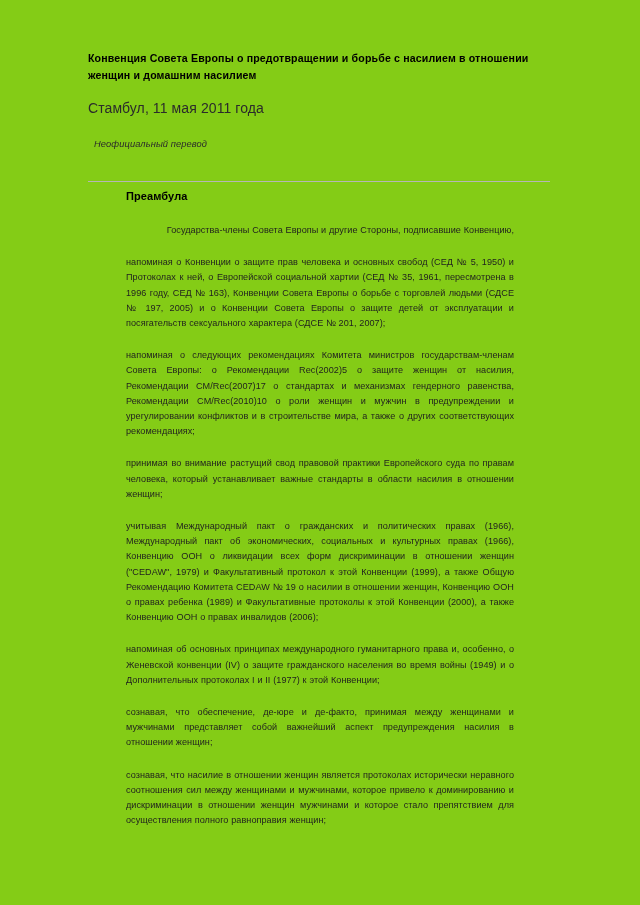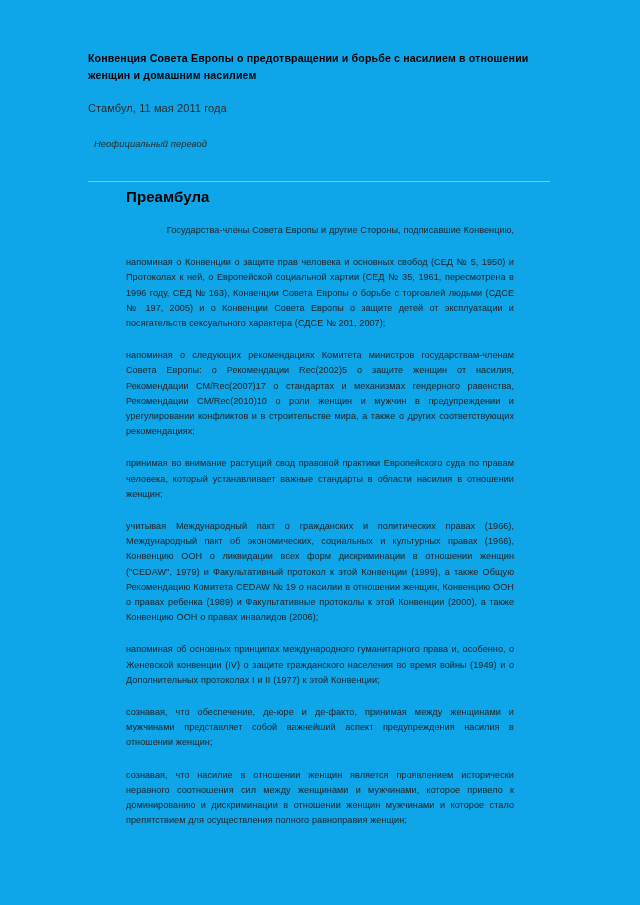--- a/index.html
+++ b/index.html
@@ -14,21 +14,21 @@
     overflow: hidden;
     font-family: "Liberation Sans", sans-serif;
     color: #1a1a1a;
     -webkit-font-smoothing: none;
   }
 
   .page {
     position: relative;
     width: 640px;
     height: 905px;
-    background: #0ea5e9;
+    background: #84cc16;
     box-sizing: border-box;
   }
 
   
   .header-block {
     position: absolute;
     left: 88px;
     top: 50px;
     width: 462px;
   }
@@ -36,21 +36,21 @@
   .doc-title {
     font-size: 10.6px;
     font-weight: bold;
     line-height: 17px;
     letter-spacing: 0.15px;
     color: #000000;
     margin: 0;
   }
 
   .doc-place-date {
-    font-size: 11px;
+    font-size: 14px;
     line-height: 14px;
     color: #2b2b2b;
     margin: 0;
     padding-top: 17px;
     letter-spacing: 0.1px;
   }
 
   .doc-translation-note {
     font-size: 9.3px;
     line-height: 14px;
@@ -73,21 +73,21 @@
 
   
   .content {
     position: absolute;
     left: 126px;
     top: 190px;
     width: 388px;
   }
 
   .section-heading {
-    font-size: 15px;
+    font-size: 11px;
     font-weight: bold;
     line-height: 13px;
     color: #000000;
     margin: 0 0 20px 0;
     letter-spacing: 0.1px;
   }
 
   .para {
     font-size: 9.1px;
     line-height: 15.2px;
@@ -132,17 +132,17 @@
     <p class="para">принимая во внимание растущий свод правовой практики Европейского суда по правам человека, который устанавливает важные стандарты в области насилия в отношении женщин;</p>
 
     <p class="para">учитывая Международный пакт о гражданских и политических правах (1966), Международный пакт об экономических, социальных и культурных правах (1966), Конвенцию ООН о ликвидации всех форм дискриминации в отношении женщин ("CEDAW", 1979) и Факультативный протокол к этой Конвенции (1999), а также Общую Рекомендацию Комитета CEDAW № 19 о насилии в отношении женщин, Конвенцию ООН о правах ребенка (1989) и Факультативные протоколы к этой Конвенции (2000), а также Конвенцию ООН о правах инвалидов (2006);</p>
 
 
     <p class="para">напоминая об основных принципах международного гуманитарного права и, особенно, о Женевской конвенции (IV) о защите гражданского населения во время войны (1949) и о Дополнительных протоколах I и II (1977) к этой Конвенции;</p>
 
 
     <p class="para">сознавая, что обеспечение, де-юре и де-факто, принимая между женщинами и мужчинами представляет собой важнейший аспект предупреждения насилия в отношении женщин;</p>
 
-    <p class="para">сознавая, что насилие в отношении женщин является проявлением исторически неравного соотношения сил между женщинами и мужчинами, которое привело к доминированию и дискриминации в отношении женщин мужчинами и которое стало препятствием для осуществления полного равноправия женщин;</p>
+    <p class="para">сознавая, что насилие в отношении женщин является протоколах исторически неравного соотношения сил между женщинами и мужчинами, которое привело к доминированию и дискриминации в отношении женщин мужчинами и которое стало препятствием для осуществления полного равноправия женщин;</p>
 
   </div>
 
 </div>
 
 </body></html>

